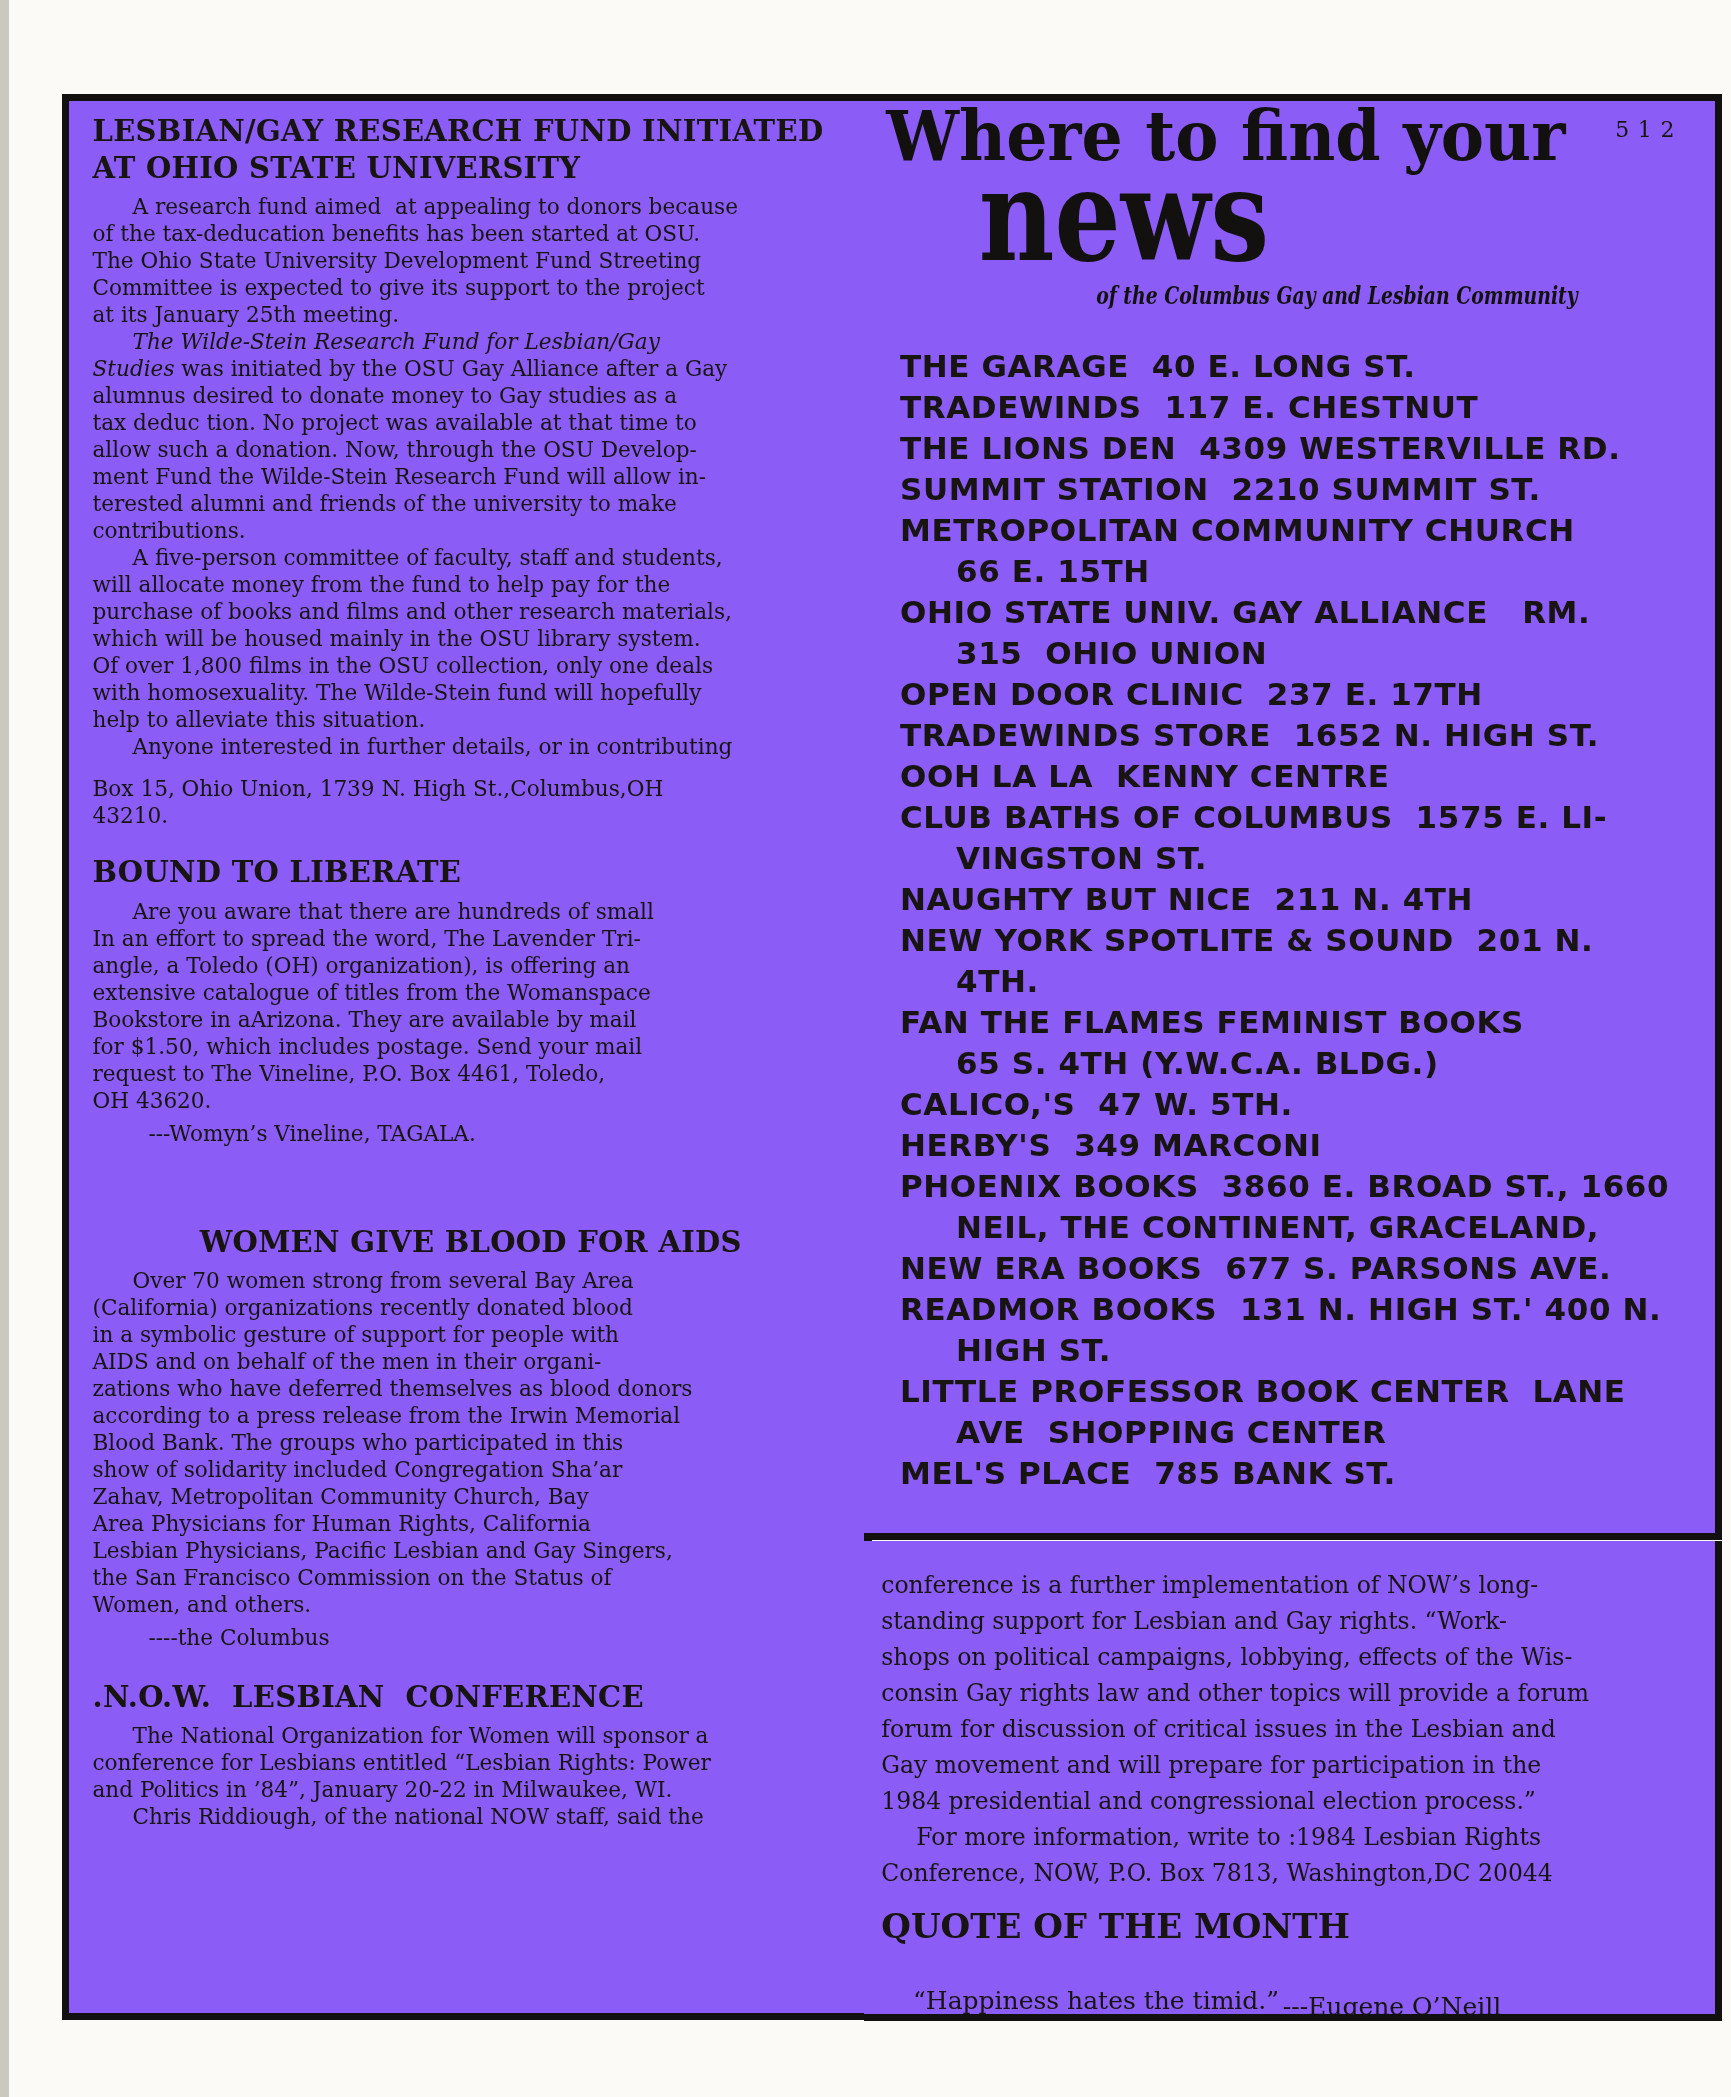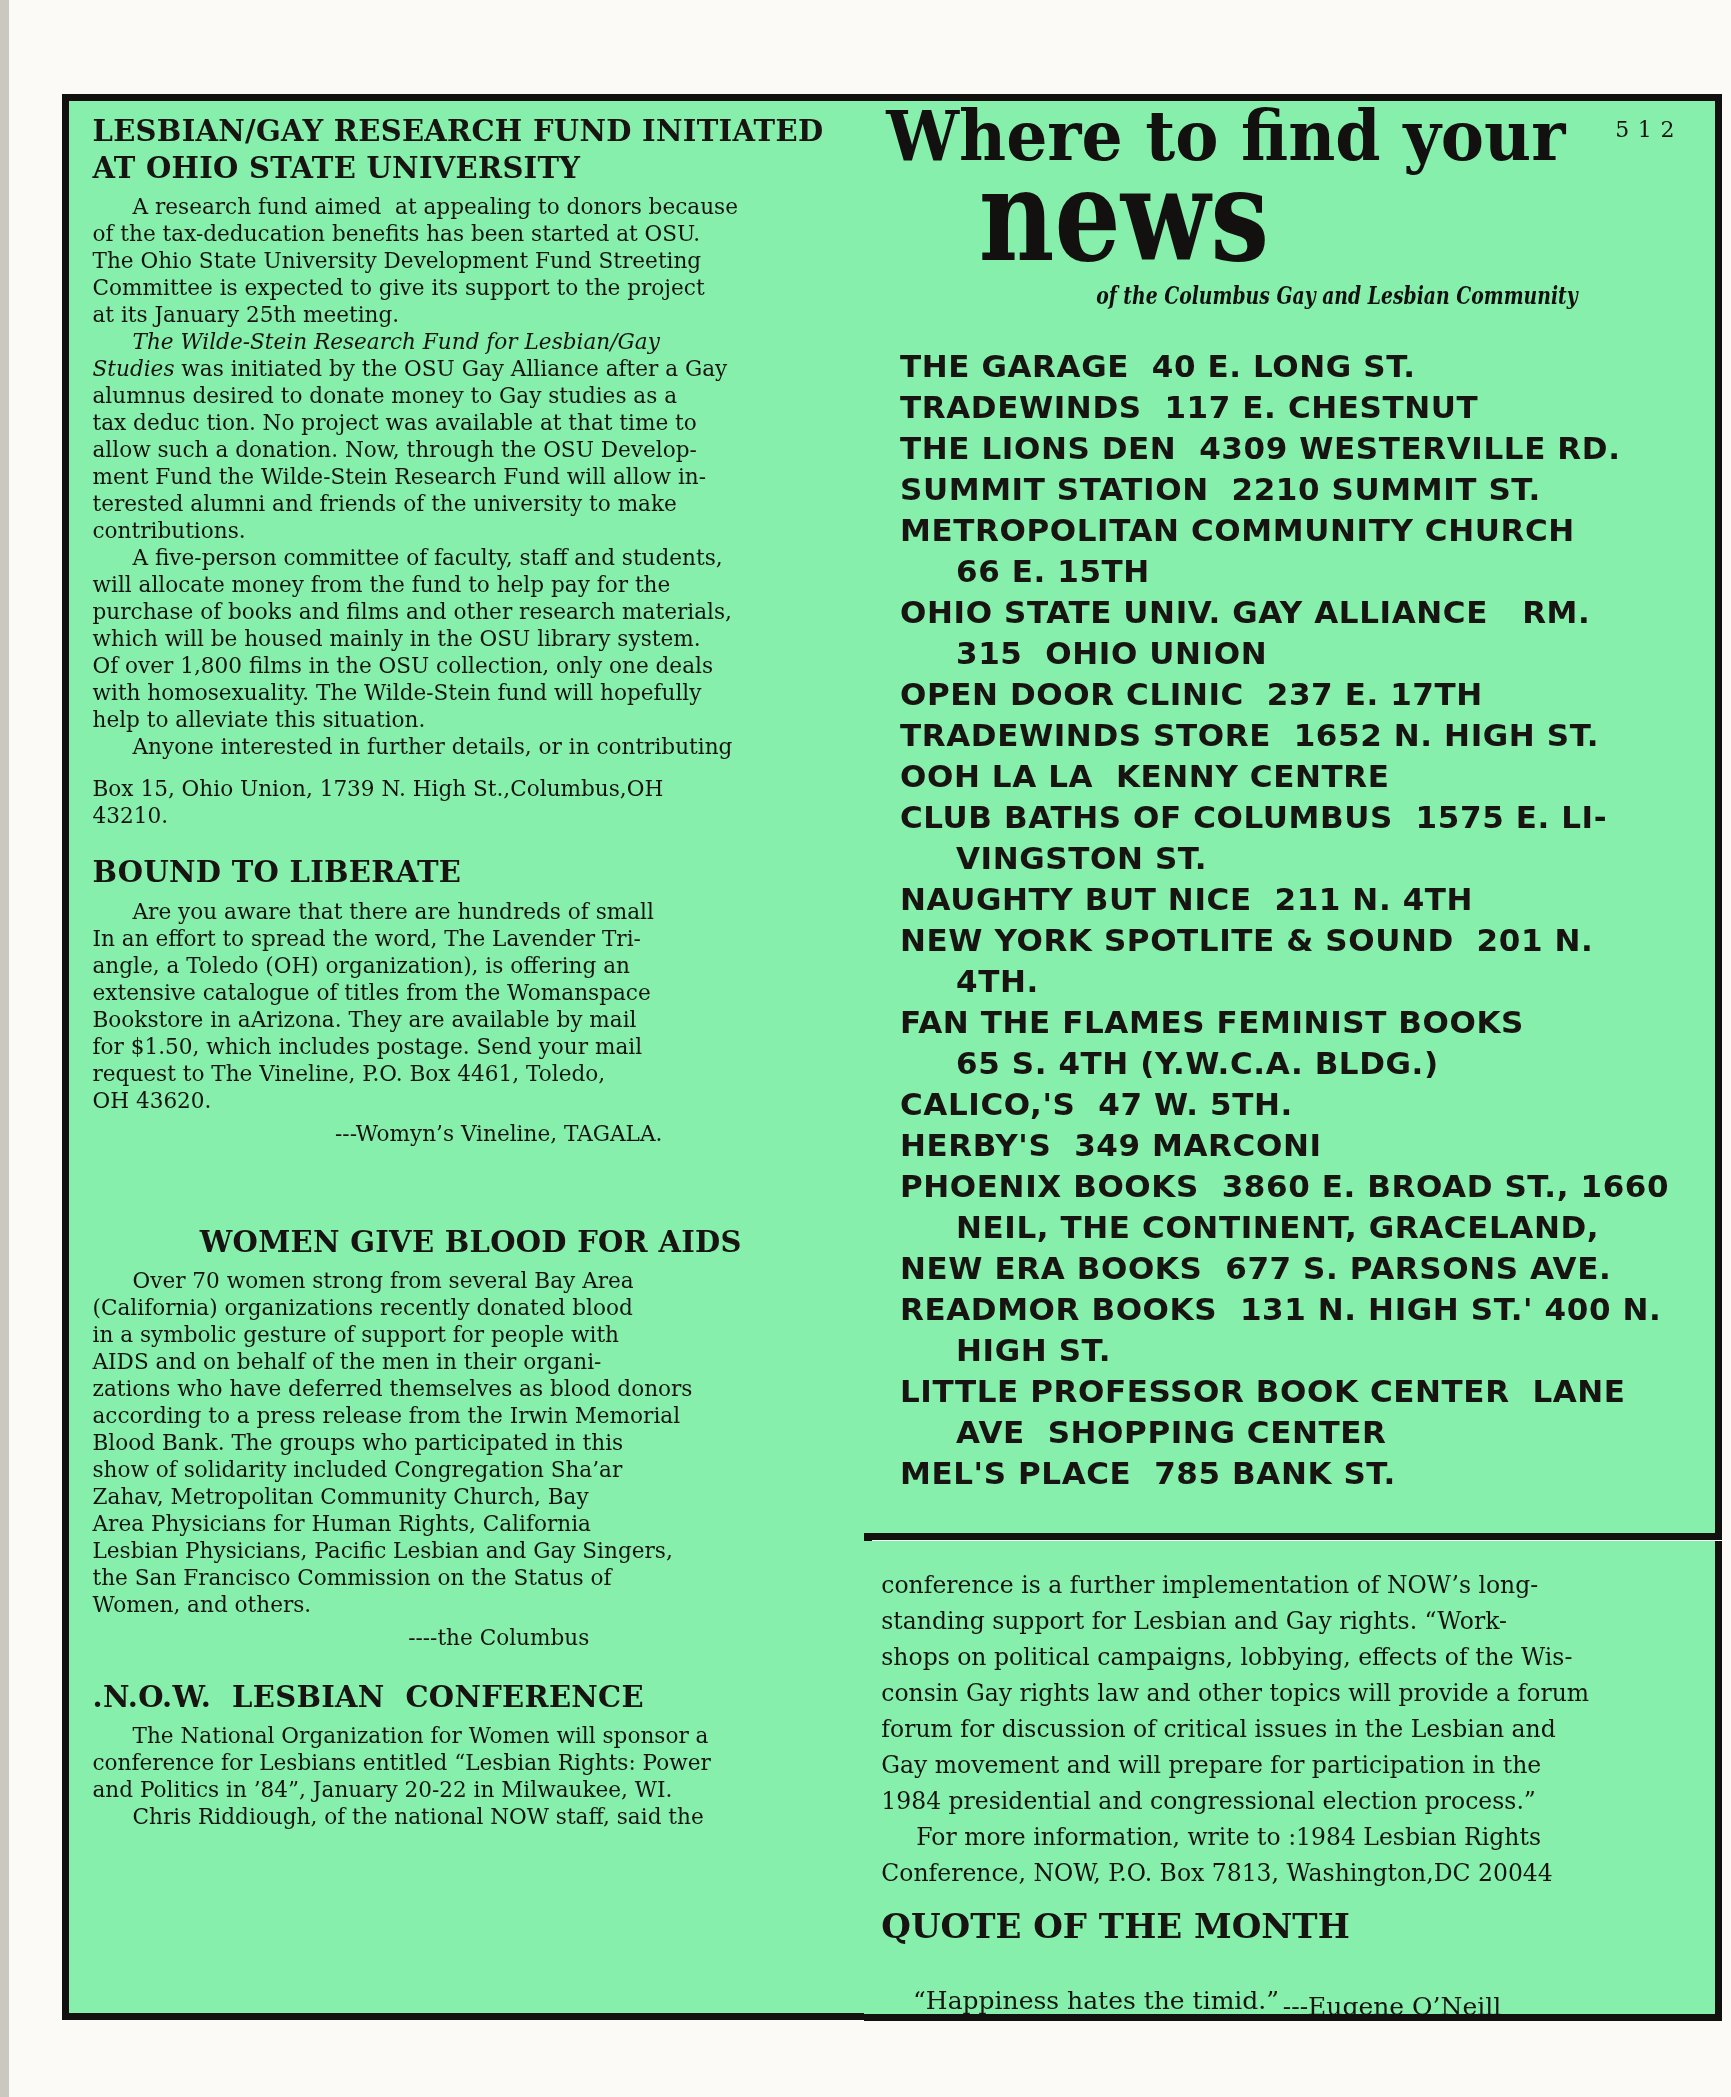--- a/index.html
+++ b/index.html
@@ -7,34 +7,34 @@
     width:1731px;height:2097px;position:relative;
     background:#f1efe8;
     font-family:"DejaVu Serif", serif;
     color:#171411;
     overflow:hidden;
   }
   .paper{position:absolute;left:0;top:0;width:1731px;height:2097px;background:#fbfaf6;}
   .scan-edge{position:absolute;left:0;top:0;width:8.6px;height:2097px;background:#cbc8bf;}
 
   
-  .box{position:absolute;background:#86efac;box-sizing:border-box;overflow:hidden;}
+  .box{position:absolute;background:#8b5cf6;box-sizing:border-box;overflow:hidden;}
   .col-left{left:62px;top:94px;width:803px;height:1926px;border:7.4px solid #131110;border-right:none;padding:12.3px 16px 0 23.5px;}
   .col-right-top{left:864px;top:94px;width:858px;height:1439px;border-top:7.4px solid #131110;border-right:7.4px solid #131110;}
   .col-right-bottom{left:864px;top:1541px;width:858px;height:480px;border-right:7.4px solid #131110;border-bottom:7.4px solid #131110;padding:26px 17.3px 0 17.3px;}
   .divider-v{position:absolute;left:864px;top:94px;width:8px;height:1926px;background:#131110;}
   .divider-h{position:absolute;left:864px;top:1532px;width:858px;height:8px;background:#131110;}
 
   
   .article-heading{font-weight:bold;font-size:29px;line-height:37px;letter-spacing:0.3px;margin:0 0 6.2px 0;white-space:pre;}
   .para{margin:0;}
   .line{font-size:21.6px;line-height:27px;white-space:pre;}
   .line.ind{text-indent:40px;}
   .it{font-style:italic;}
-  .attribution{font-size:21.6px;line-height:27px;text-align:center;padding-left:56px;margin:6.2px 0 7.4px 0;white-space:pre;}
+  .attribution{font-size:21.6px;line-height:27px;padding-left:56px;margin:6.2px 0 7.4px 0;white-space:pre;}
   .gap-sm{margin-top:15px;}
   .gap-md{margin-top:25px;}
   .gap-lg{margin-top:28px;}
   .gap-xl{margin-top:77px;text-align:center;}
 
   
   .masthead-svg{position:absolute;left:0;top:0;overflow:visible;}
   .page-number{
     position:absolute;top:16px;right:32px;
     font-family:"DejaVu Serif", serif;font-size:22px;letter-spacing:8.6px;font-weight:normal;

